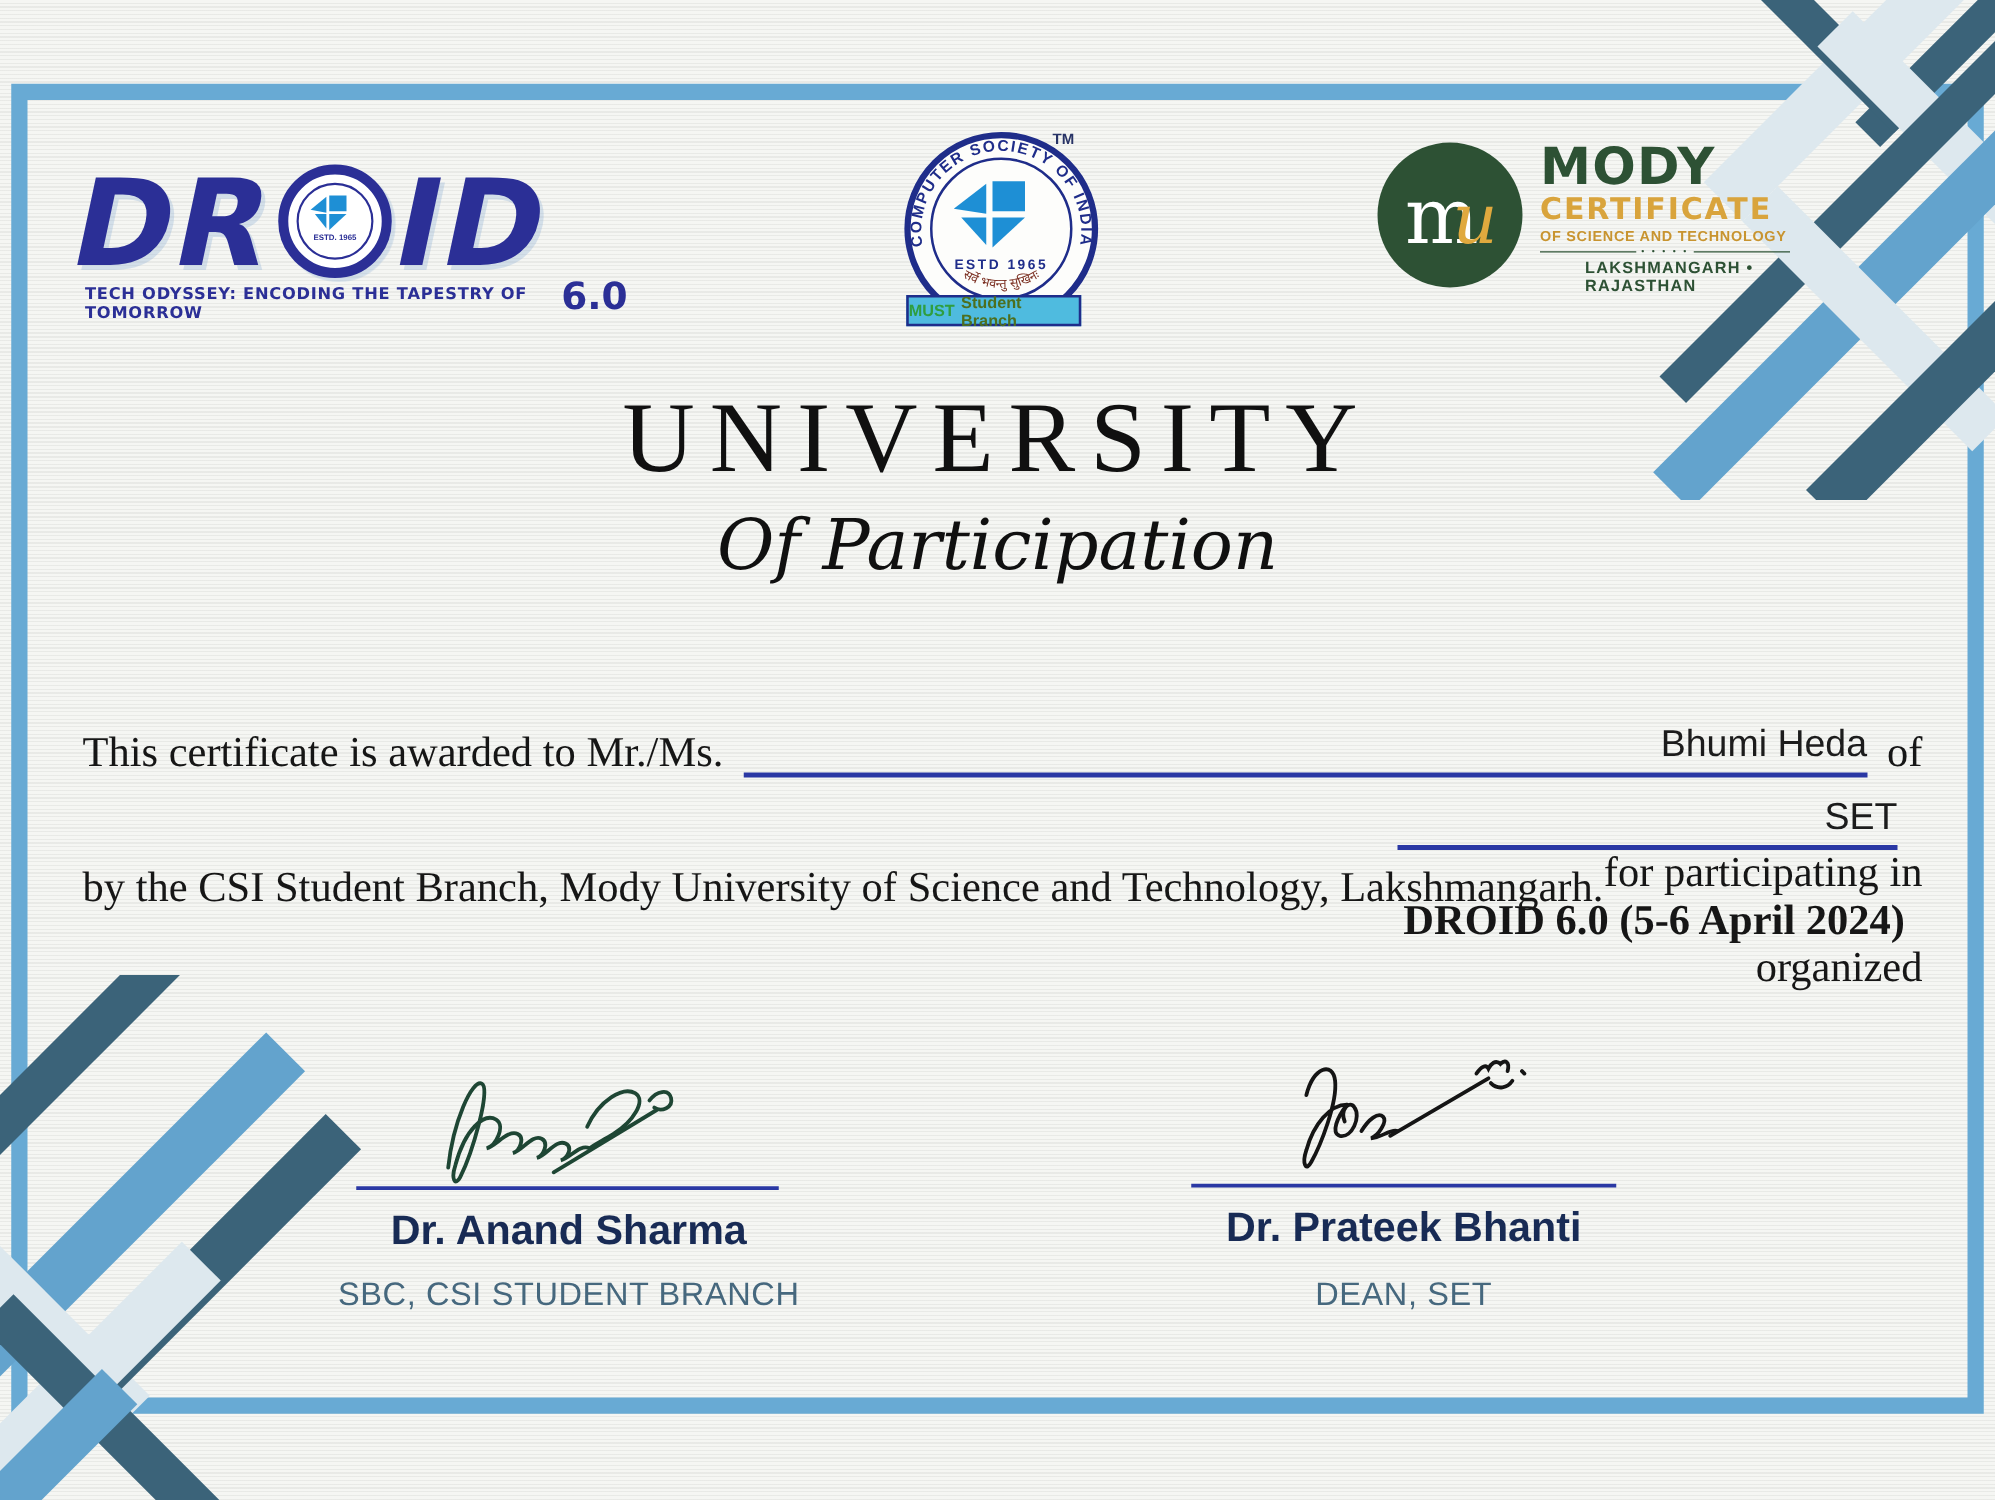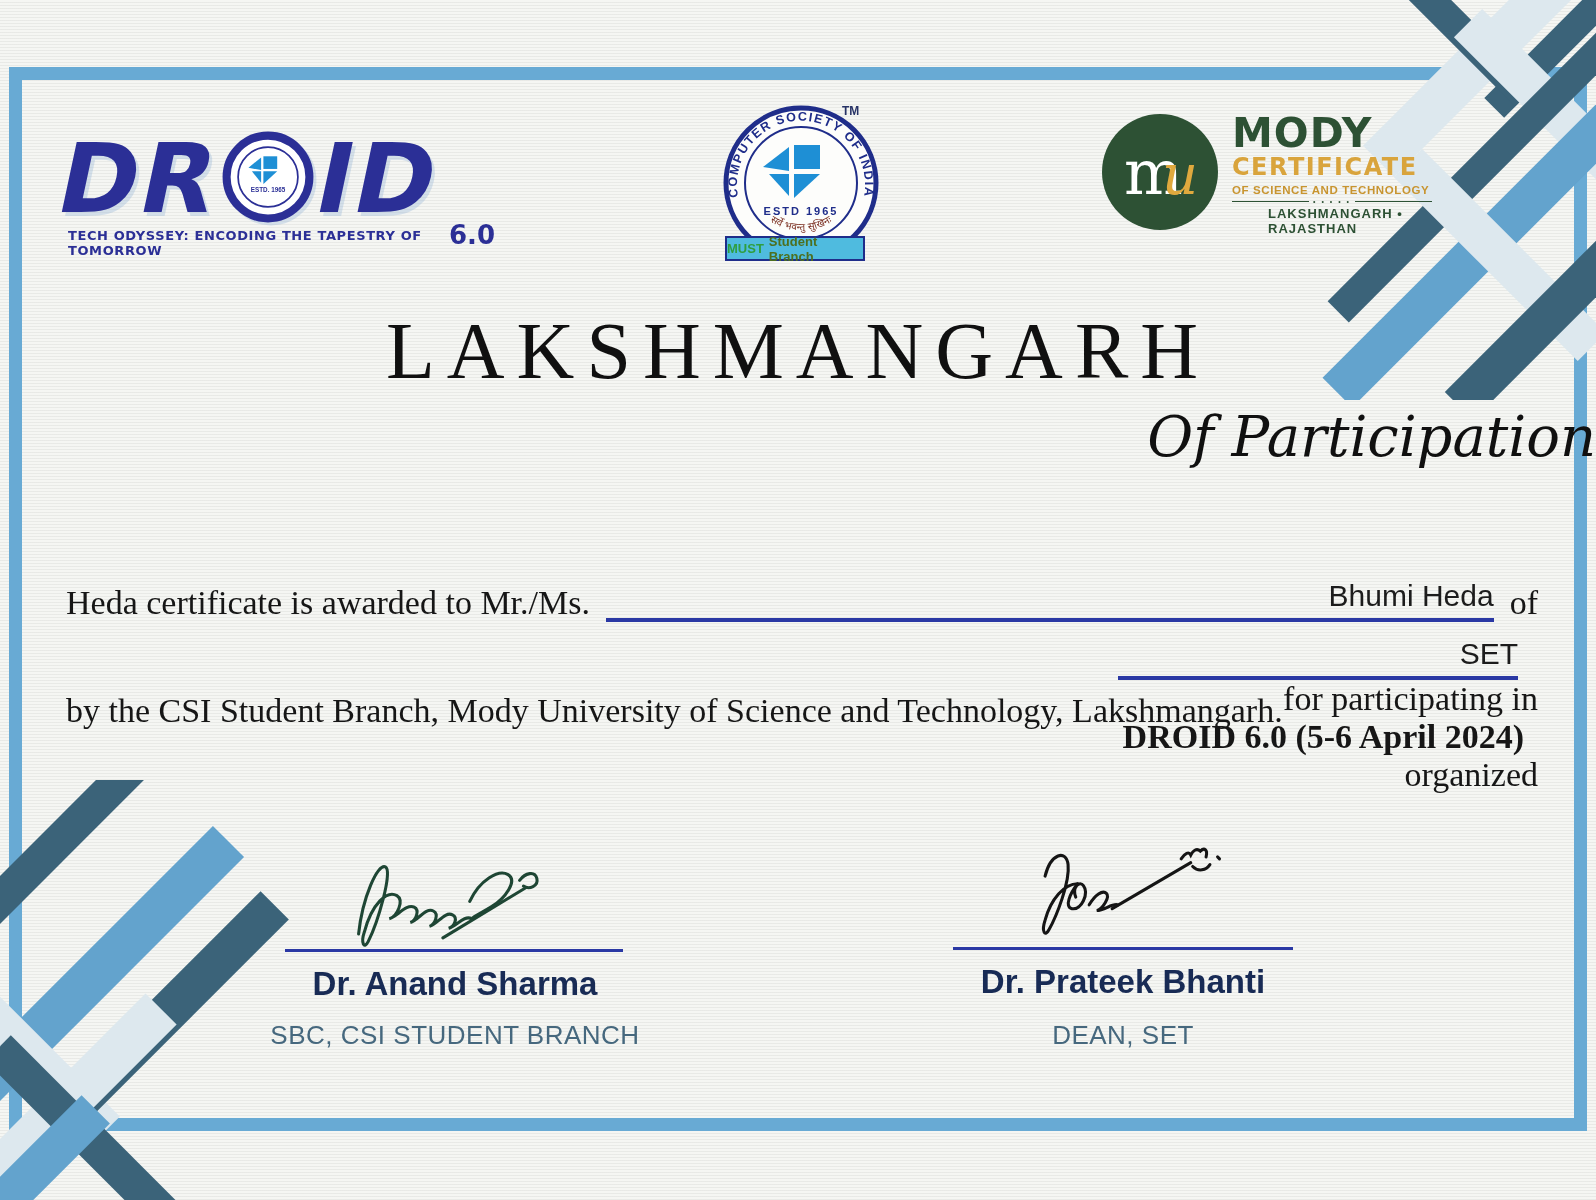--- a/index.html
+++ b/index.html
@@ -33,21 +33,21 @@
     text-shadow:4px 4px 0 rgba(150,180,215,.35);
   }
   .droid-emblem{margin:0 4px;filter:drop-shadow(3px 3px 0 rgba(150,180,215,.35));}
   .droid-tagline{
     position:absolute;left:68px;top:228px;width:420px;
     font-family:"DejaVu Sans",sans-serif;font-weight:700;font-size:13px;
     letter-spacing:.6px;color:#2b2f96;
   }
   .droid-version{
     position:absolute;left:449px;top:220px;
-    font-family:"DejaVu Sans",sans-serif;font-weight:800;font-size:26px;color:#2b2f96;
+    font-family:"DejaVu Sans",sans-serif;font-weight:800;font-size:30px;color:#2b2f96;
   }
   .csi{position:absolute;left:721px;top:103px;width:160px;height:160px;}
   .csi-tm{position:absolute;left:842px;top:104px;font-size:12px;font-weight:700;color:#273366;}
   .csi-badge{
     position:absolute;left:725px;top:236px;width:140px;height:25px;
     box-sizing:border-box;border:2px solid #1f2d8a;background:#4fbbdf;
     display:flex;align-items:center;justify-content:center;gap:5px;
     font-size:13px;font-weight:700;
   }
   .csi-badge .must{color:#2f9e3f;}
@@ -68,21 +68,21 @@
     position:absolute;left:1083px;top:236px;width:330px;text-align:center;
     font-weight:700;font-size:25px;color:#3c4440;
   }
   
   .title{
     position:absolute;left:0;top:306px;width:100%;text-align:center;
     font-family:"Liberation Serif",serif;font-size:80px;font-weight:400;
     letter-spacing:12px;color:#101010;
   }
   .subtitle{
-    position:absolute;left:0;top:404px;width:100%;text-align:right;
+    position:absolute;left:0;top:404px;width:100%;text-align:center;
     font-family:"DejaVu Serif",serif;font-style:italic;font-size:56px;color:#101010;
   }
   
   .body-line{
     position:absolute;left:66px;right:58px;
     font-family:"Liberation Serif",serif;font-size:34px;color:#161616;
     display:flex;align-items:flex-end;
   }
   .bl1{top:574px;}
   .bl2{top:632px;flex-direction:column;}
@@ -192,25 +192,25 @@
       <div class="mody-line3">OF SCIENCE AND TECHNOLOGY</div>
       <div class="mody-divider">
         <span class="rule"></span>
           <span class="dots">• • • • •</span>
           <span class="rule"></span>
       </div>
       <div class="mody-loc">LAKSHMANGARH • RAJASTHAN</div>
     </div>
   </div>
 
-  <div class="title">LAKSHMANGARH</div>
+  <div class="title">UNIVERSITY</div>
   <div class="subtitle">Of Participation</div>
 
   <div class="body-line bl1">
-    <span>Heda certificate is awarded to Mr./Ms.</span>
+    <span>This certificate is awarded to Mr./Ms.</span>
     <span class="fill fill-name">
       <span class="fill-text">Bhumi Heda</span>
     </span>
     <span>of</span>
   </div>
 
   <div class="body-line bl2">
     <span class="fill fill-dept">
       <span class="fill-text">SET</span>
     </span>

